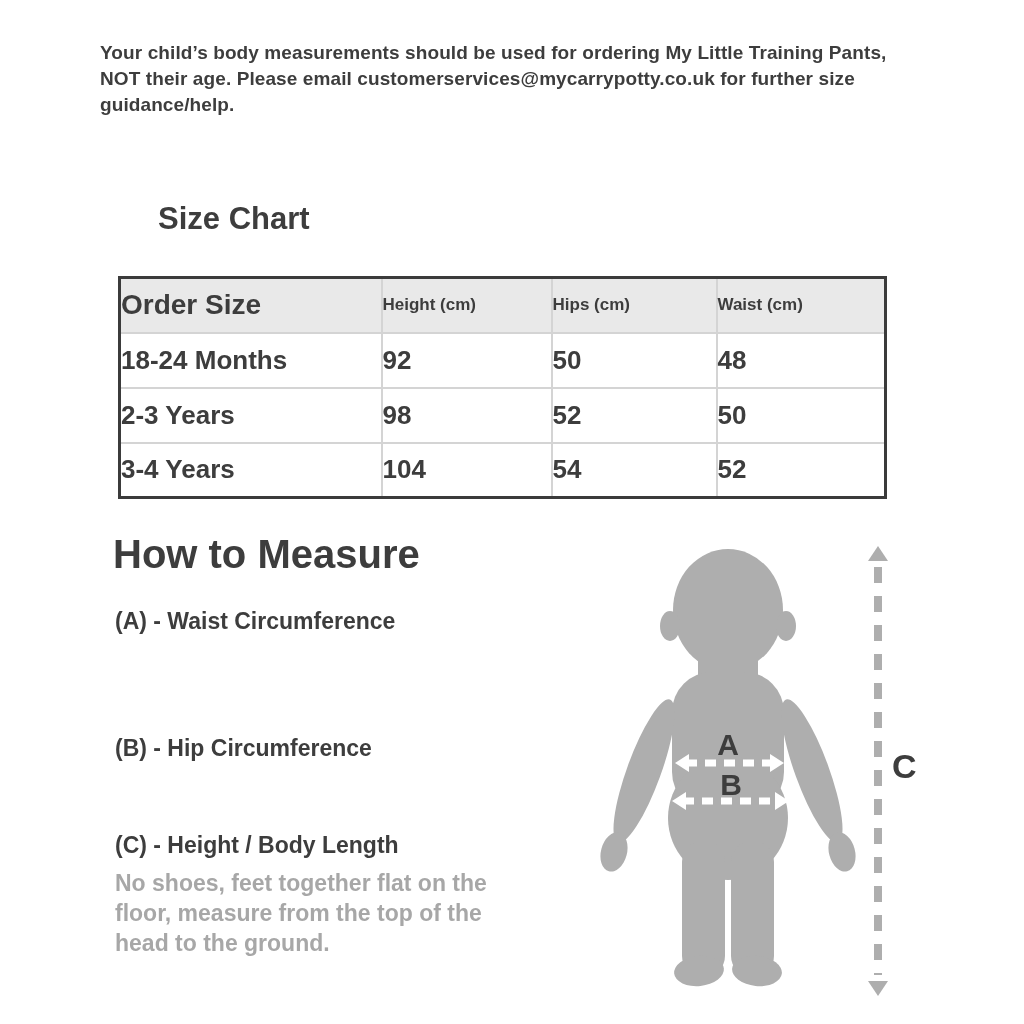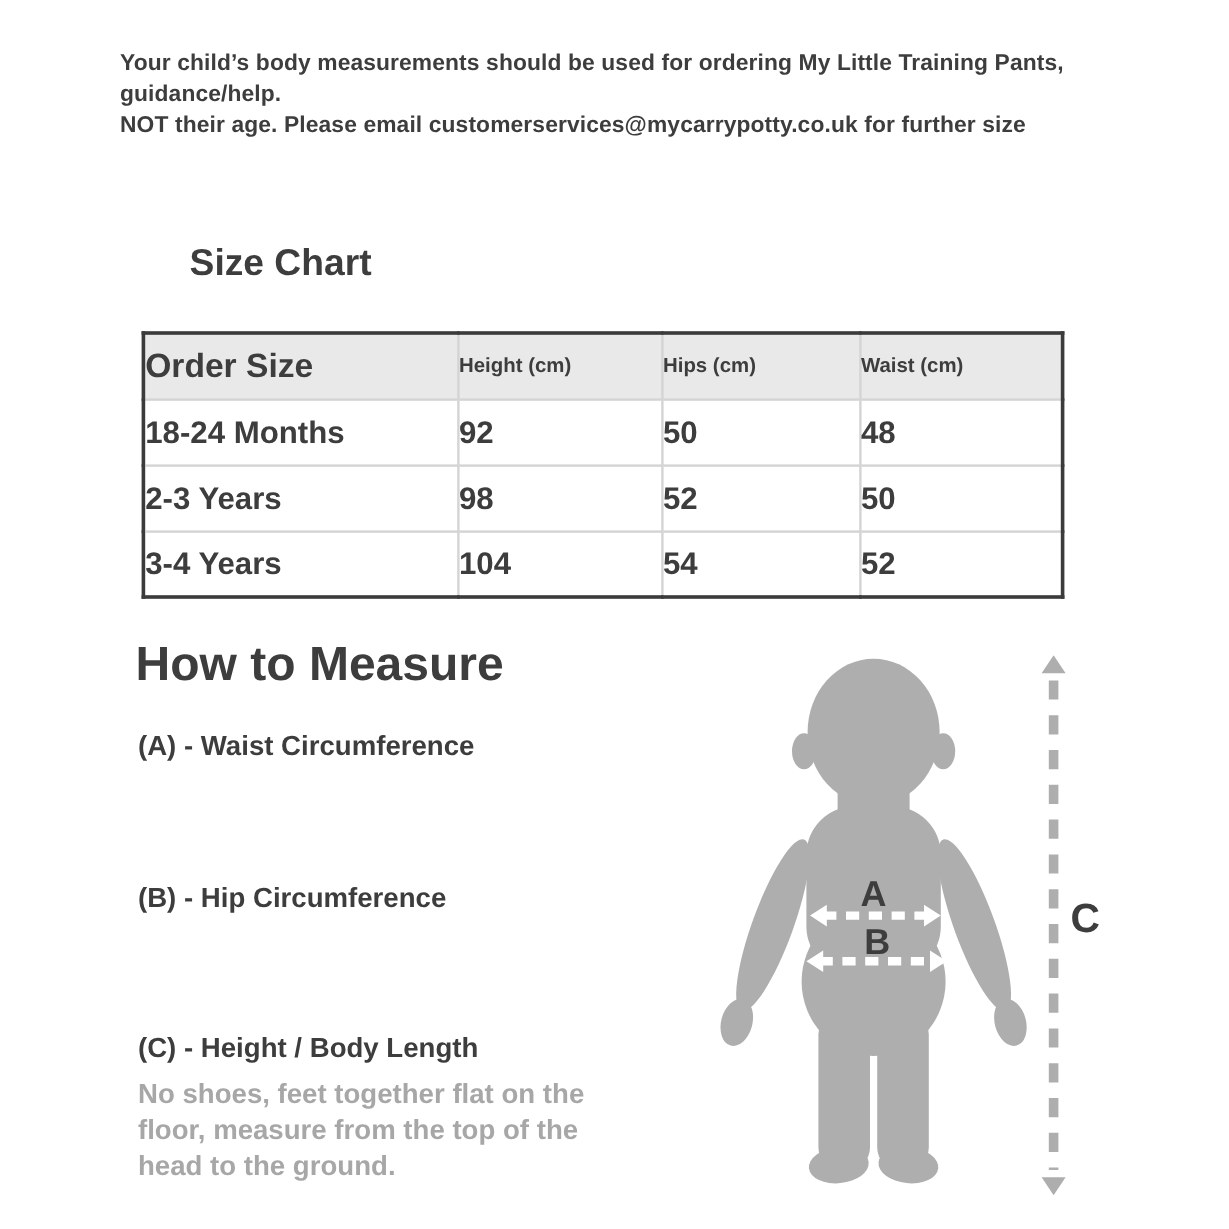--- a/index.html
+++ b/index.html
@@ -65,21 +65,21 @@
   .chart-table th.first{font-size:28px;}
   .chart-table td{
     height:55px;background:var(--background,#fff);
     font-size:26px;font-weight:600;
   }
 
   
   .measure-item{position:absolute;left:115px;width:470px;}
   .measure-item.item-a{top:606px;}
   .measure-item.item-b{top:733px;}
-  .measure-item.item-c{top:858px;}
+  .measure-item.item-c{top:830px;}
   .measure-item h3{
     font-size:23px;line-height:30px;font-weight:700;
     color:var(--text-dark,#3d3d3d);
     margin:0 0 8px 0;
   }
   .measure-item p{
     width:408px;
     font-size:23px;line-height:30px;font-weight:600;
     color:var(--text-gray,#a7a7a7);
   }
@@ -109,22 +109,22 @@
     color:var(--text-dark,#3d3d3d);
   }
 </style>
 </head>
 <body>
 
 <div class="page">
 
   <div class="intro">
     <div>Your child’s body measurements should be used for ordering My Little Training Pants,</div>
+    <div><span>NOT their age. Please email </span><span>customerservices@mycarrypotty.co.uk</span><span> for further size</span></div>
     <div>guidance/help.</div>
-    <div><span>NOT their age. Please email </span><span>customerservices@mycarrypotty.co.uk</span><span> for further size</span></div>
   </div>
 
   <h1 class="size-title">Size Chart</h1>
 
   <table class="chart-table">
     <colgroup>
         <col class="c0">
         <col class="c1">
         <col class="c2">
         <col class="c3">

